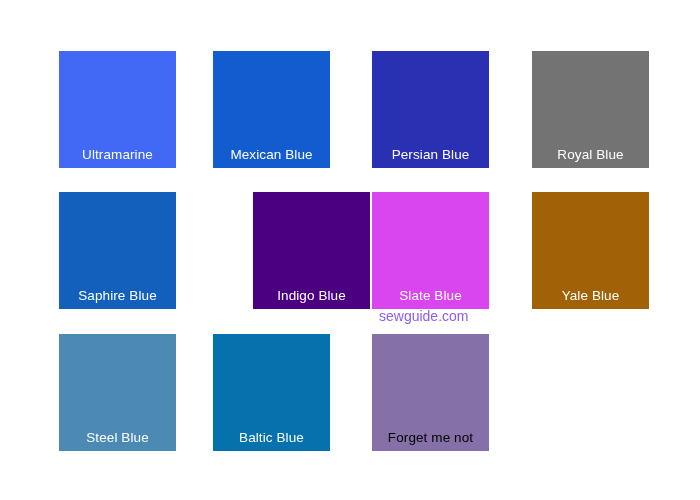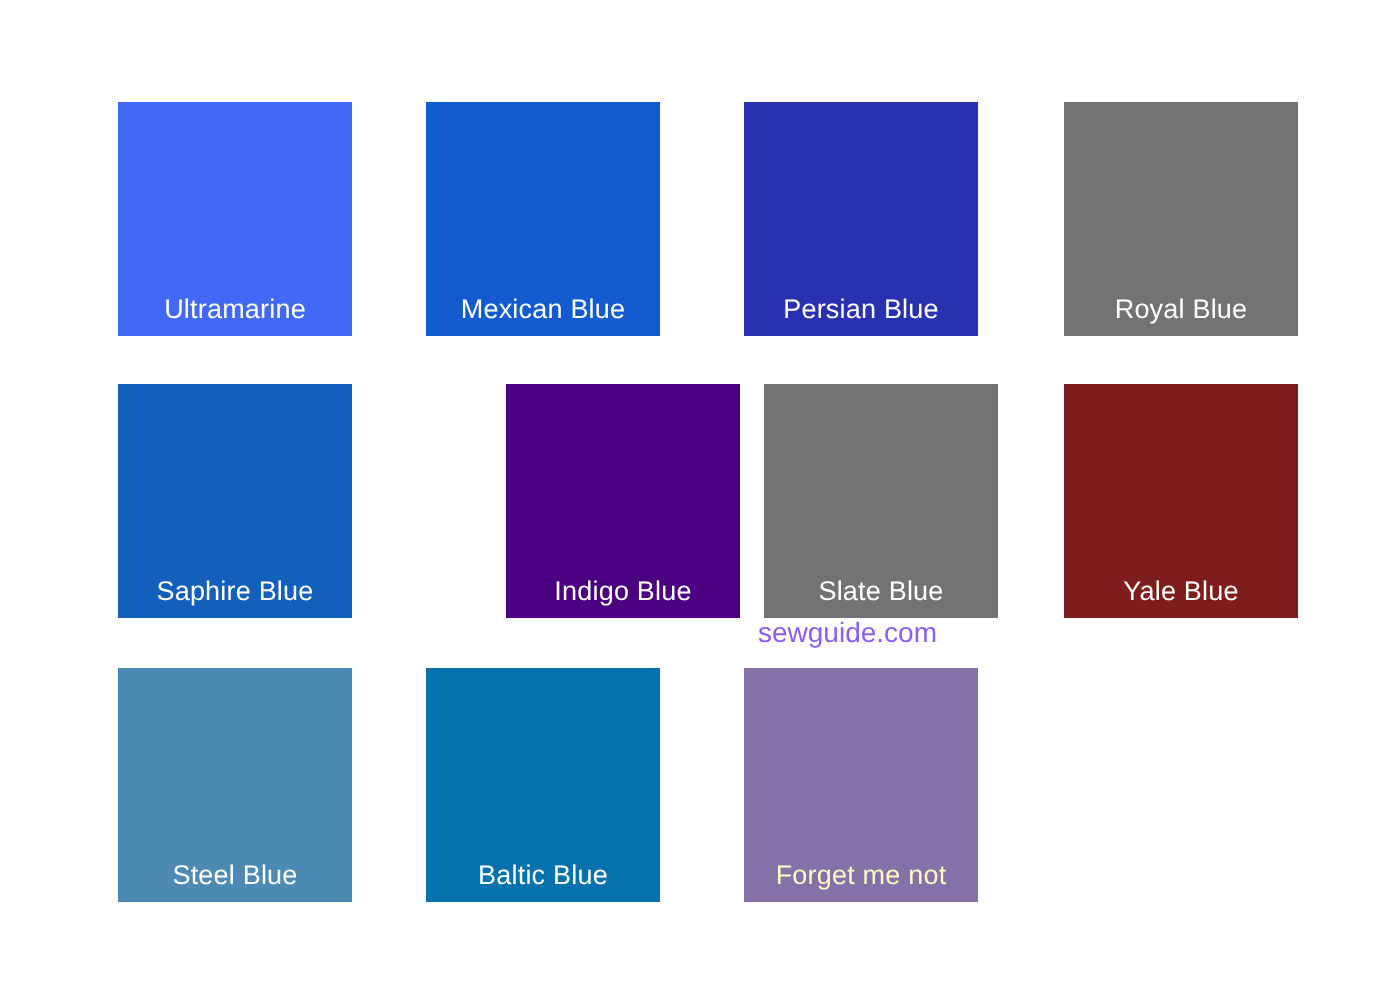--- a/index.html
+++ b/index.html
@@ -42,21 +42,21 @@
     font-family: "Liberation Sans", sans-serif;
     white-space: nowrap;
     letter-spacing: 0.1px;
   }
 
   .swatch.light-label .swatch-label {
     color: #ffffff;
   }
 
   .swatch.dark-label .swatch-label {
-    color: #fef9c3;
+    color: #000000;
   }
 
   #watermark {
     position: absolute;
     font-family: "Liberation Sans", sans-serif;
     font-size: 14px;
     line-height: 16px;
     color: #1a1a1a;
     white-space: nowrap;
   }
@@ -76,24 +76,24 @@
     </div>
     <div class="swatch light-label" style="left: 532px; top: 51px; background: #737373;">
       <span class="swatch-label">Royal Blue</span>
     </div>
     <div class="swatch light-label" style="left: 59px; top: 192px; background: rgb(19, 96, 188);">
       <span class="swatch-label">Saphire Blue</span>
     </div>
     <div class="swatch light-label" style="left: 213px; top: 192px; background: rgb(75, 0, 130); margin-left: 40px;">
       <span class="swatch-label">Indigo Blue</span>
     </div>
-    <div class="swatch light-label" style="left: 372px; top: 192px; background: #737373; margin-left: 10px;">
+    <div class="swatch light-label" style="left: 372px; top: 192px; background: #d946ef;">
       <span class="swatch-label">Slate Blue</span>
     </div>
-    <div class="swatch light-label" style="left: 532px; top: 192px; background: #7f1d1d;">
+    <div class="swatch light-label" style="left: 532px; top: 192px; background: #a16207;">
       <span class="swatch-label">Yale Blue</span>
     </div>
     <div class="swatch light-label" style="left: 59px; top: 334px; background: rgb(76, 138, 180);">
       <span class="swatch-label">Steel Blue</span>
     </div>
     <div class="swatch light-label" style="left: 213px; top: 334px; background: rgb(6, 114, 173);">
       <span class="swatch-label">Baltic Blue</span>
     </div>
     <div class="swatch dark-label" style="left: 372px; top: 334px; background: rgb(133, 112, 168);">
       <span class="swatch-label">Forget me not</span>

